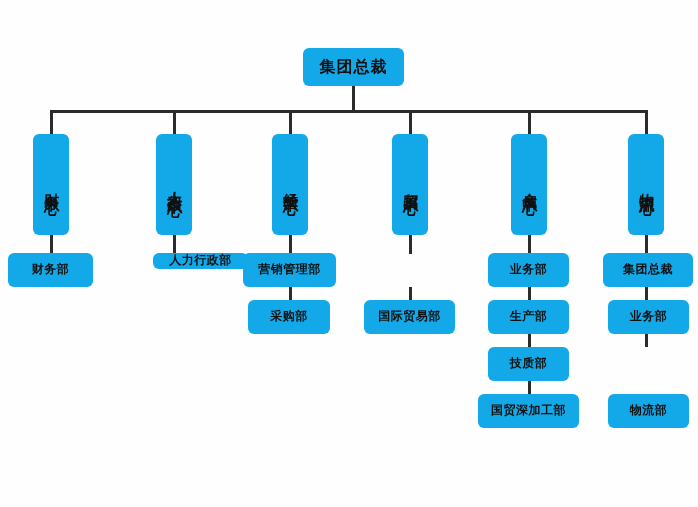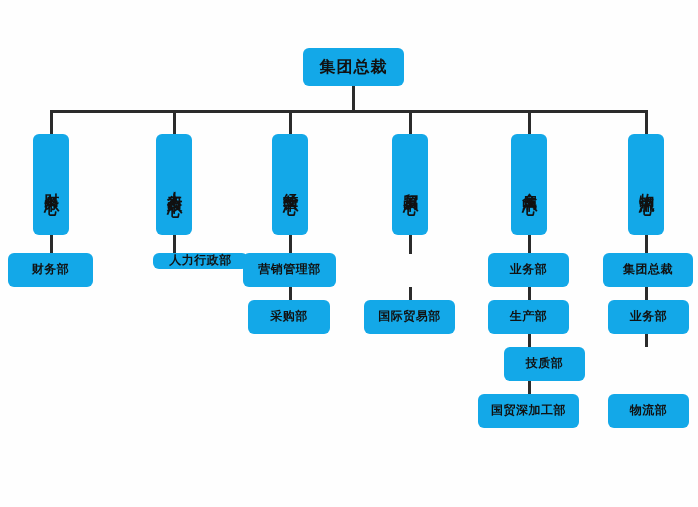--- a/index.html
+++ b/index.html
@@ -108,21 +108,21 @@
   <div class="line line-v" style="left:289px; top:287px; height:13px;"></div>
   <div class="node node-dept" style="left:248px; top:300px; width:82px; height:34px;">采购部</div>
 
   <div class="line line-v" style="left:409px; top:287px; height:13px;"></div>
   <div class="node node-dept" style="left:364px; top:300px; width:91px; height:34px;">国际贸易部</div>
 
   <div class="node node-dept" style="left:488px; top:253px; width:81px; height:34px;">业务部</div>
   <div class="line line-v" style="left:528px; top:287px; height:13px;"></div>
   <div class="node node-dept" style="left:488px; top:300px; width:81px; height:34px;">生产部</div>
   <div class="line line-v" style="left:528px; top:334px; height:13px;"></div>
-  <div class="node node-dept" style="left:504px; top:347px; width:81px; height:34px;">技质部</div>
+  <div class="node node-dept" style="left:488px; top:347px; width:81px; height:34px;">技质部</div>
   <div class="line line-v" style="left:528px; top:381px; height:13px;"></div>
   <div class="node node-dept" style="left:478px; top:394px; width:101px; height:34px;">国贸深加工部</div>
 
   <div class="node node-dept" style="left:603px; top:253px; width:90px; height:34px;">集团总裁</div>
   <div class="line line-v" style="left:645px; top:287px; height:13px;"></div>
   <div class="node node-dept" style="left:608px; top:300px; width:81px; height:34px;">业务部</div>
   <div class="line line-v" style="left:645px; top:334px; height:13px;"></div>
   <div class="node node-dept" style="left:608px; top:347px; width:81px; height:34px;margin-top:47px;">物流部</div>
 
 </div>

